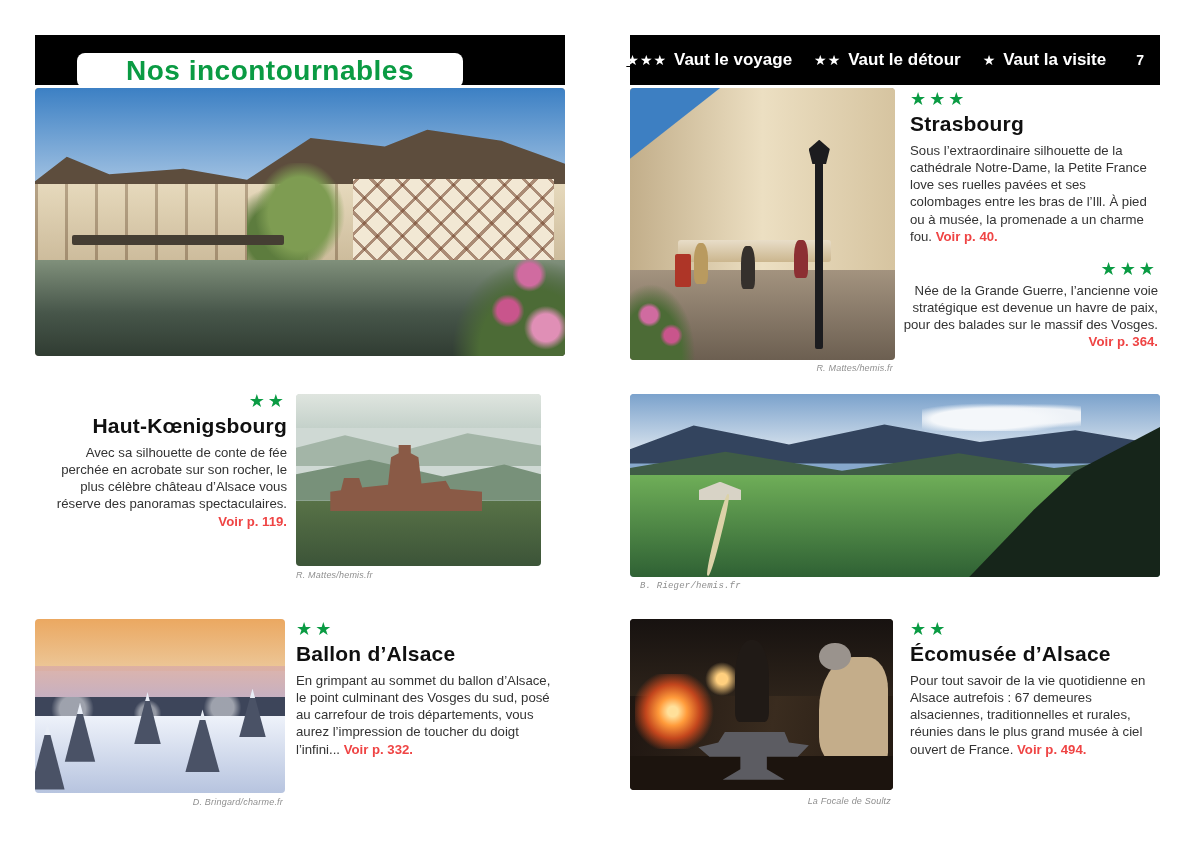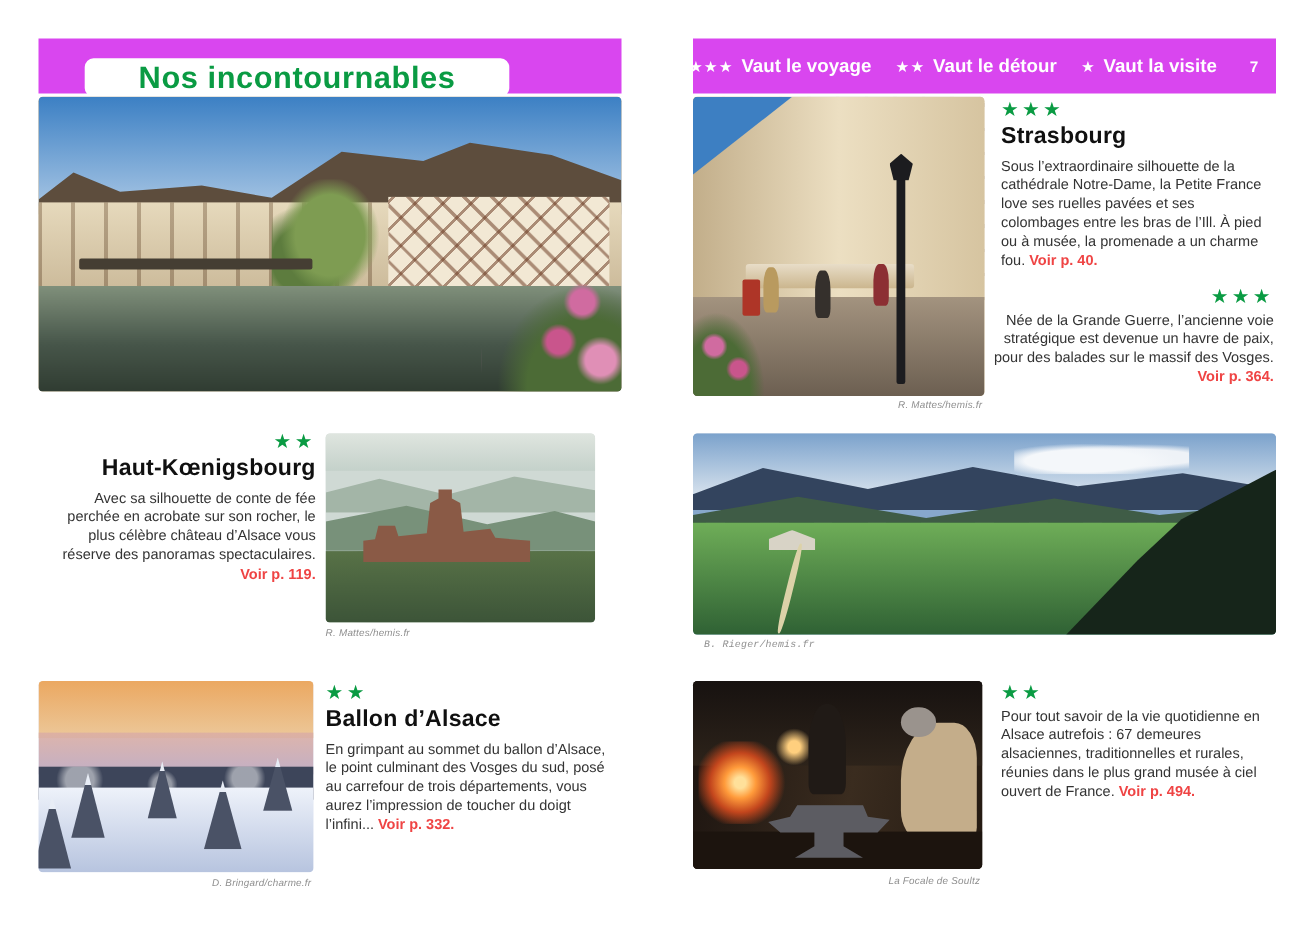--- a/index.html
+++ b/index.html
@@ -1,20 +1,20 @@
 <!DOCTYPE html>
 <html><head>
 <meta charset="utf-8">
 <style>
   html,body{margin:0;padding:0;background:#ffffff;}
   .canvas{position:relative;width:1191px;height:842px;background:#ffffff;
           font-family:"Liberation Sans","DejaVu Sans",sans-serif;overflow:hidden;}
 
   
-  .bar{position:absolute;top:35px;height:50px;background:#d946ef;}
+  .bar{position:absolute;top:35px;height:50px;background:#000000;text-decoration:underline;}
   .bar-left{left:35px;width:530px;}
   .bar-right{left:630px;width:530px;display:flex;align-items:center;justify-content:flex-end;}
   .title-box{position:absolute;left:42px;top:18px;width:386px;height:35px;background:#ffffff;
              border-radius:8px;display:flex;align-items:center;justify-content:center;}
   .title-text{color:#0a9b43;font-size:28px;font-weight:bold;letter-spacing:.5px;white-space:nowrap;}
   .legend{display:flex;align-items:center;gap:22px;padding-right:16px;color:#ffffff;}
   .litem{display:flex;align-items:center;gap:7px;}
   .lstars{font-size:14px;letter-spacing:1px;line-height:1;}
   .llabel{font-size:17px;font-weight:bold;white-space:nowrap;}
   .pagenum{font-size:14px;font-weight:bold;margin-left:8px;}
@@ -263,16 +263,17 @@
     <div class="f-smith1"></div>
     <div class="f-smith2"></div>
     <div class="f-hair"></div>
     <div class="f-bench"></div>
     <div class="f-anvil"></div>
   </div>
   <div class="credit" style="left:630px;top:796px;width:261px;text-align:right;">La Focale de Soultz</div>
 
   <div class="entry" style="left:910px;top:620px;width:252px;">
     <div class="stars">★★</div>
+    <h2 class="etitle">Écomusée d’Alsace</h2>
     <p class="ebody"><span>Pour tout savoir de la vie quotidienne en Alsace autrefois : 67 demeures alsaciennes, traditionnelles et rurales, réunies dans le plus grand musée à ciel ouvert de France.</span> <b>Voir p. 494.</b></p>
   </div>
 
 </div>
 
 </body></html>

